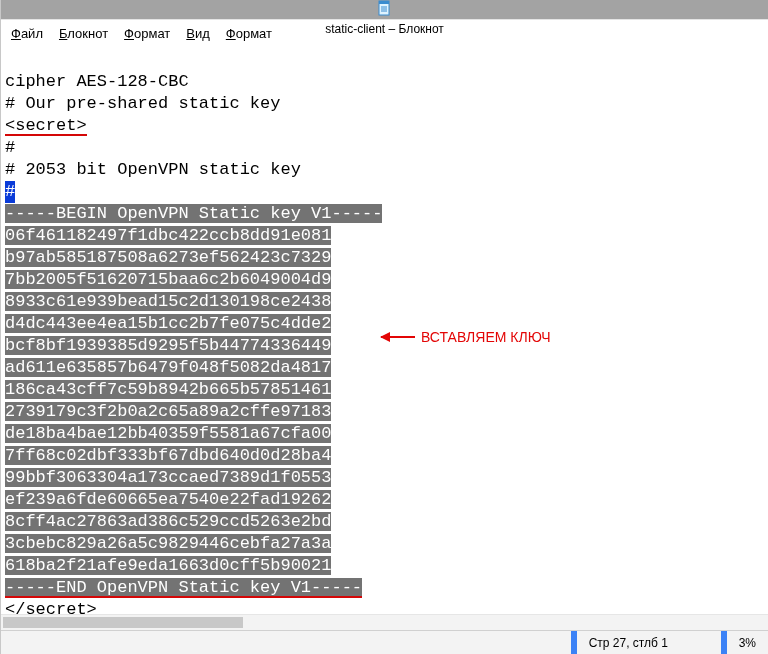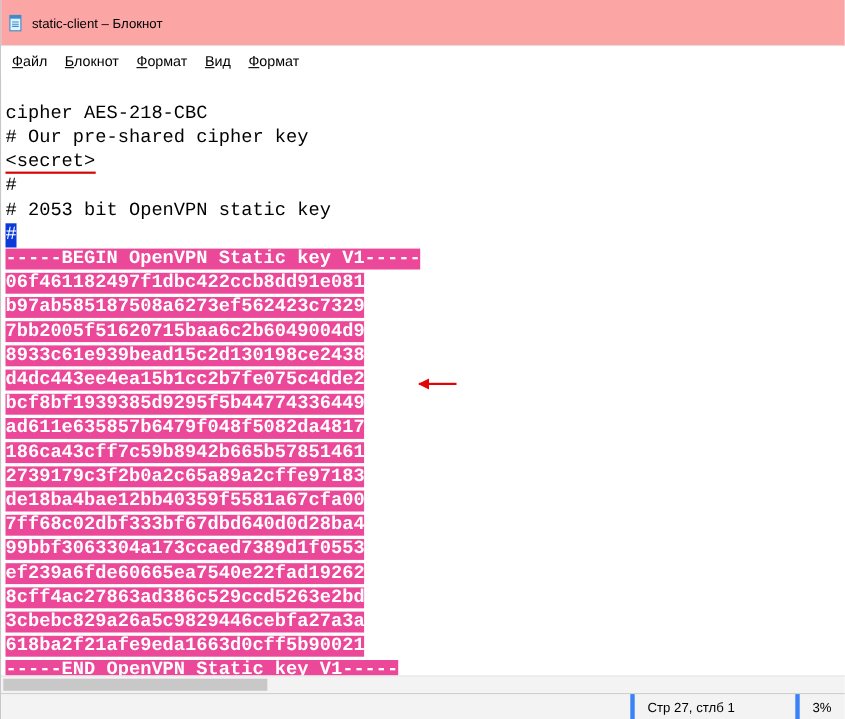--- a/index.html
+++ b/index.html
@@ -9,25 +9,26 @@
     width: 768px;
     height: 654px;
     background: #fff;
     position: relative;
     overflow: hidden;
     border-left: 1px solid #c8c8c8;
   }
   .titlebar {
     display: flex;
     align-items: center;
-    height: 42px;
+    height: 20px;
     padding: 0 6px;
-    background: #fca5a5;
+    background: #a3a3a3;
     border-bottom: 1px solid #e4e4e4;
     gap: 6px;
+    flex-direction: column;
   }
   .titlebar .icon {
     width: 16px; height: 16px;
     display: inline-flex;
   }
   .titlebar .icon svg { width:16px; height:16px; }
   .title-text { font-size: 12px; color: #000; }
   .menubar {
     display: flex;
     gap: 4px;
@@ -44,21 +45,21 @@
     font-family: Consolas, "Courier New", monospace;
     font-size: 17px;
     line-height: 22px;
     white-space: pre;
     padding: 2px 4px;
     position: relative;
     color: #000;
   }
   .plain { }
   .blue-bg { display:inline-block; background:#0a3bd8; color:#fff; }
-  .sel { background:#ec4899; color:#fff;font-weight:bold; }
+  .sel { background:#737373; color:#fff; }
   .redline { position: relative; }
   .redline::after {
     content:"";
     position:absolute;
     left:0; right:0; bottom:-1px;
     height:2px;
     background:#d40707;
   }
   .red2 { position:relative; }
   .red2::after {
@@ -97,21 +98,21 @@
     left:0; right:0; bottom:0;
     height:24px;
     border-top:1px solid #d0d0d0;
     background:#f3f3f3;
     display:flex;
     align-items:center;
     font-size:12px;
     color:#000;
   }
   .statusbar .seg {
-    border-left:4px solid #3b82f6;
+    border-left:6px solid #3b82f6;
     height:100%;
     display:flex;
     align-items:center;
     padding:0 12px;
   }
   .statusbar .spacer { flex:1; }
   .hscroll-hint {
     position:absolute;
     left:0; right:0; bottom:24px;
     height:16px;
@@ -141,22 +142,22 @@
 
 <div class="menubar">
   <span class="mi">Файл</span>
   <span class="mi">Блокнот</span>
   <span class="mi">Формат</span>
   <span class="mi">Вид</span>
   <span class="mi">Формат</span>
 </div>
 
 <div class="editor">
-<span class="plain">cipher AES-218-CBC</span>
-<span class="plain"># Our pre-shared cipher key</span>
+<span class="plain">cipher AES-128-CBC</span>
+<span class="plain"># Our pre-shared static key</span>
 <span class="redline">&lt;secret&gt;</span>
 <span class="plain">#</span>
 <span class="plain"># 2053 bit OpenVPN static key</span>
 <span class="blue-bg">#</span>
 <span class="sel">-----BEGIN OpenVPN Static key V1-----</span>
 <span class="sel">06f461182497f1dbc422ccb8dd91e081</span>
 <span class="sel">b97ab585187508a6273ef562423c7329</span>
 <span class="sel">7bb2005f51620715baa6c2b6049004d9</span>
 <span class="sel">8933c61e939bead15c2d130198ce2438</span>
 <span class="sel">d4dc443ee4ea15b1cc2b7fe075c4dde2</span>
@@ -170,20 +171,21 @@
 <span class="sel">ef239a6fde60665ea7540e22fad19262</span>
 <span class="sel">8cff4ac27863ad386c529ccd5263e2bd</span>
 <span class="sel">3cbebc829a26a5c9829446cebfa27a3a</span>
 <span class="sel">618ba2f21afe9eda1663d0cff5b90021</span>
 <span class="sel red2">-----END OpenVPN Static key V1-----</span>
 <span class="plain">&lt;/secret&gt;</span>
 <span class="plain"># OpenVPN 2.0 uses UDP port 1194 by default</span>
 
   <div class="annot">
     <span class="arrow"></span>
+    <span>ВСТАВЛЯЕМ КЛЮЧ</span>
   </div>
 </div>
 
 <div class="hscroll-hint">
   <div class="thumb"></div>
 </div>
 
 <div class="statusbar">
   <div class="spacer"></div>
   <div class="seg" style="min-width:150px;">

